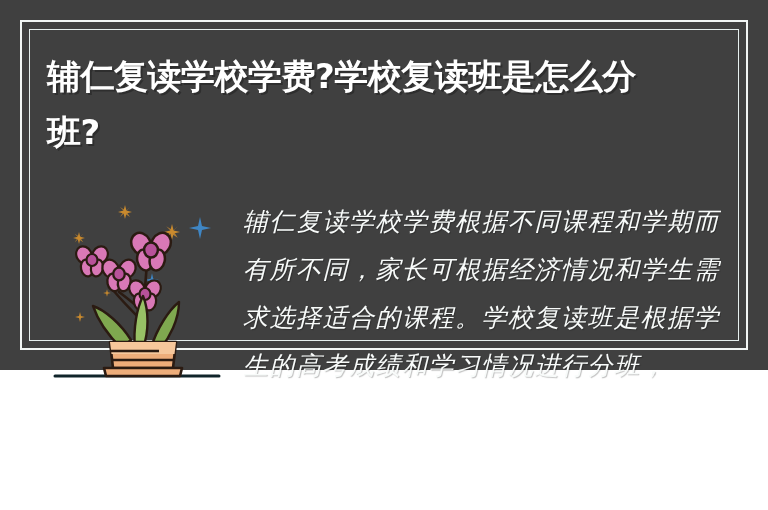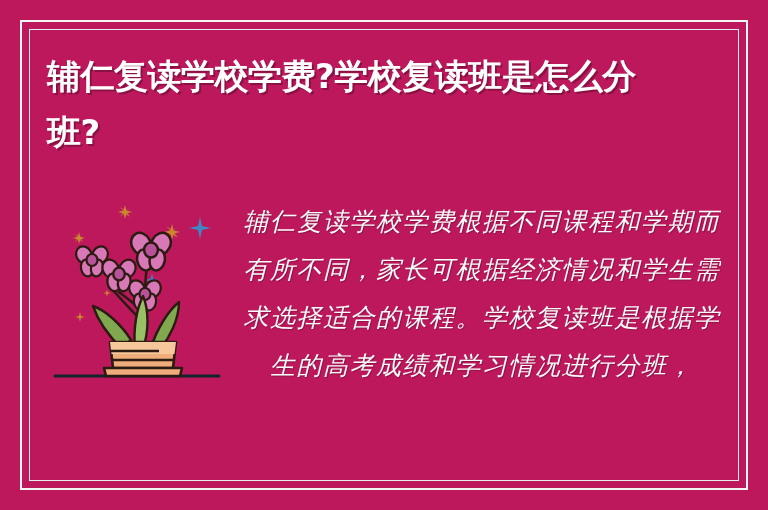--- a/index.html
+++ b/index.html
@@ -9,22 +9,22 @@
   body {
     width: 768px;
     height: 510px;
     overflow: hidden;
     font-family: "Liberation Sans", sans-serif;
   }
 
   #card {
     position: relative;
     width: 768px;
-    height: 510px;
-    background: #be185d;
+    height: 370px;
+    background: #404040;
     box-sizing: border-box;
   }
 
   
   .frame-outer {
     position: absolute;
     left: 20px;
     top: 20px;
     right: 20px;
     bottom: 20px;
@@ -79,21 +79,20 @@
     position: relative;
     height: 210px;
   }
 
   .body-wrap {
     flex: 1 1 auto;
     padding-left: 6px;
     padding-top: 8px;
     overflow: hidden;
     height: 270px;
-    text-align: center;
   }
   .body-text {
     color: #f8fbfa;
     font-family: "DejaVu Serif", "Liberation Serif", serif;
     font-size: 25px;
     line-height: 48px;
     letter-spacing: 1.5px;
     text-shadow: 1px 1px 1px rgba(0,0,0,0.25);
     word-break: break-all;
     font-style: italic;

